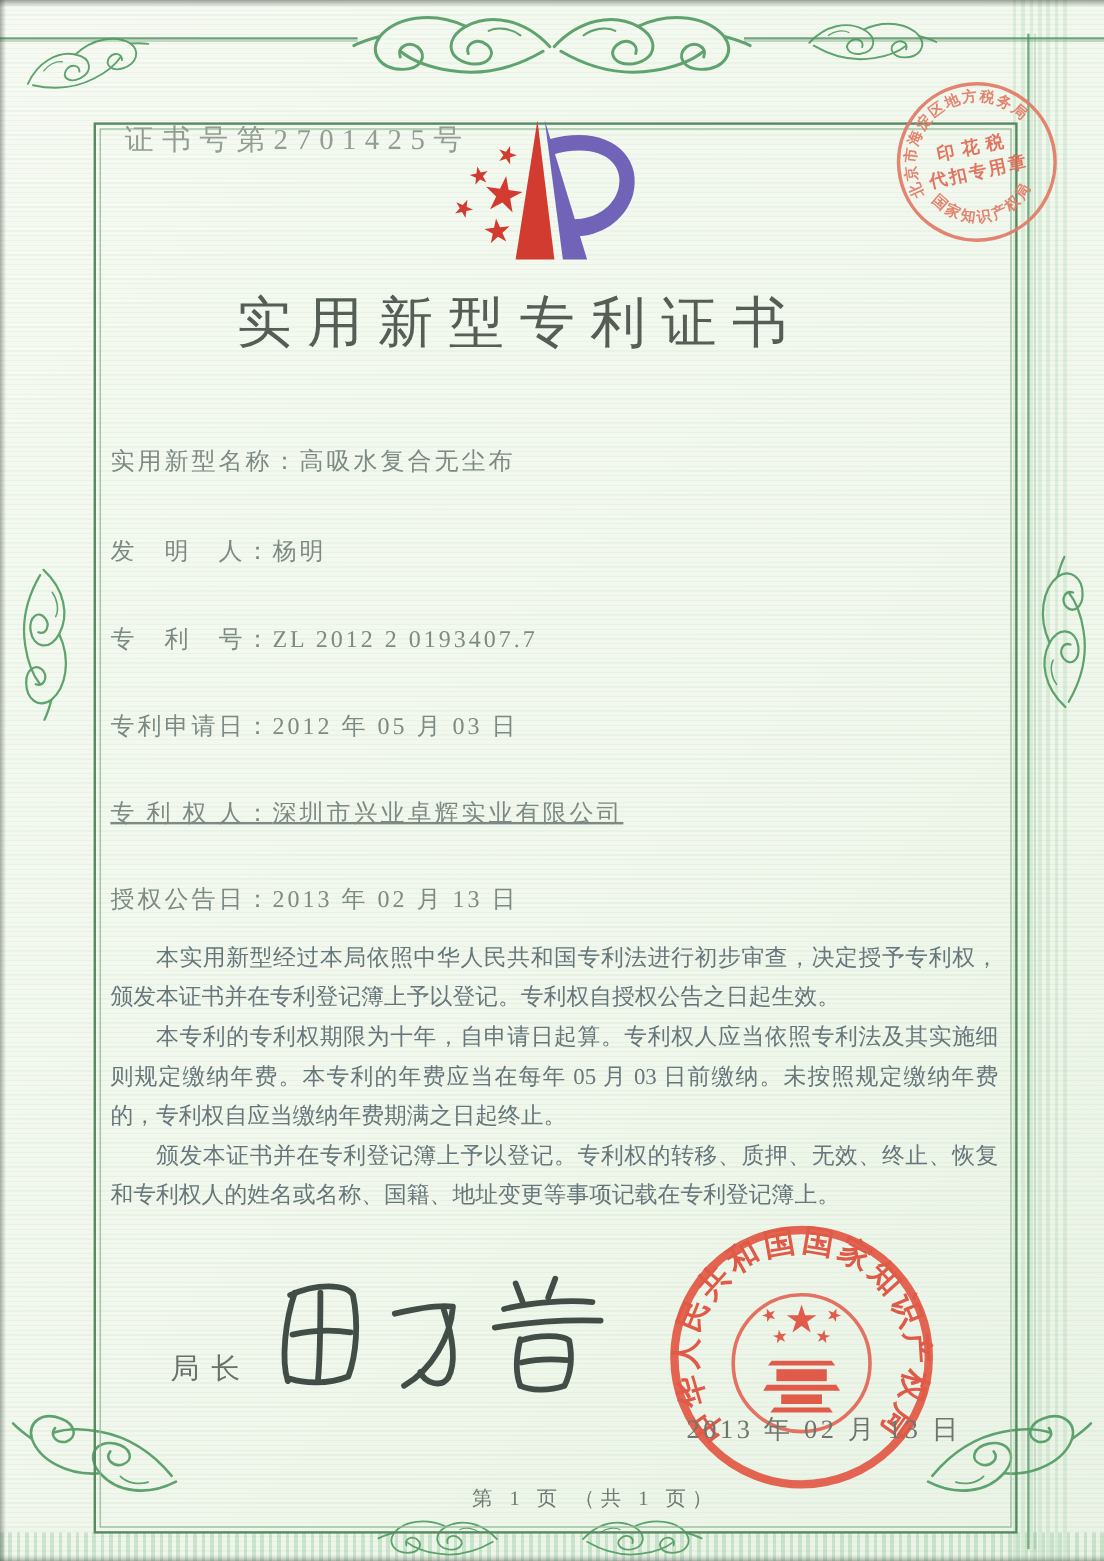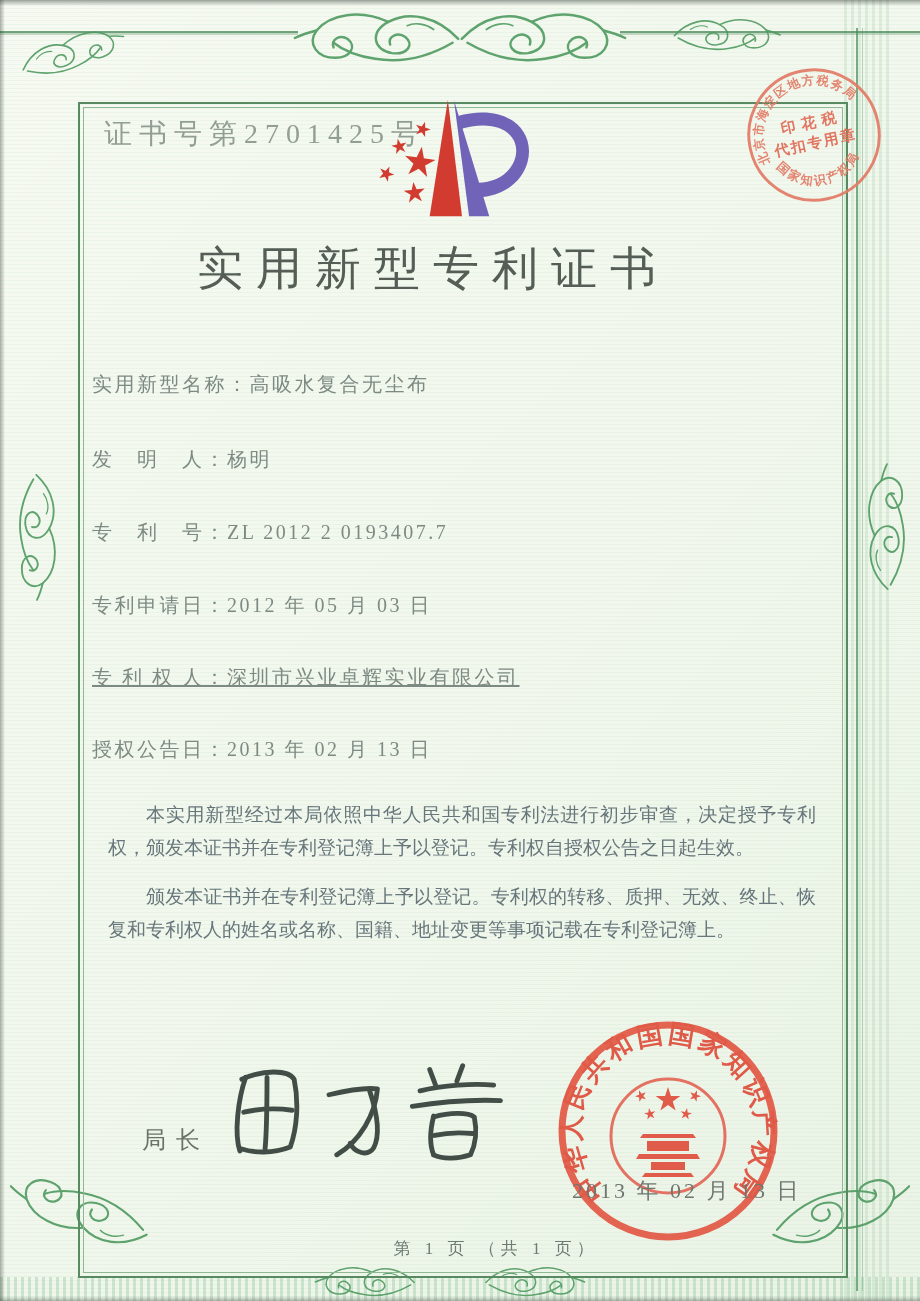--- a/index.html
+++ b/index.html
@@ -30,37 +30,37 @@
 
   .flourish{position:absolute;z-index:1;opacity:.9;}
   .flourish svg{display:block;width:100%;height:100%;}
   .mirror{transform:scaleX(-1);}
 
   
   .frame{position:absolute;left:78px;top:102px;width:766px;height:1172px;
     border:2px solid #578a60;z-index:2;}
   .frame::after{content:"";position:absolute;inset:3px;border:1px solid #8fb894;}
 
-  .cert-no{position:absolute;left:104px;top:115px;font-size:28px;letter-spacing:7px;color:#929d93;z-index:3;}
+  .cert-no{position:absolute;left:104px;top:100px;font-size:24px;letter-spacing:7px;color:#929d93;z-index:3;}
 
   
   .tax-stamp{position:absolute;left:735px;top:56px;width:158px;height:158px;transform:rotate(-12deg);z-index:4;opacity:.92;}
 
   
   .logo{position:absolute;left:362px;top:88px;width:202px;height:152px;z-index:3;}
 
   .title{position:absolute;left:78px;top:238px;width:710px;text-align:center;
     font-size:46px;letter-spacing:13px;color:#545e56;z-index:3;}
 
   .field{position:absolute;left:92px;font-size:20px;letter-spacing:2.5px;color:#7d8a83;z-index:3;white-space:nowrap;}
   .f0{top:371px;font-family:Liberation Mono, monospace;} .f1{top:446px;text-align:center;} .f2{top:519px;} .f3{top:592px;} .f4{top:664px;text-decoration:underline;} .f5{top:736px;}
 
   .body-text{position:absolute;left:92px;top:782px;width:740px;z-index:3;
     font-size:19px;line-height:33px;color:#66767b;text-align:justify;}
-  .body-text p{margin:16px;text-indent:2em;}
+  .body-text p{margin:0;text-indent:2em;}
 
   .signer-title{position:absolute;left:142px;top:1124px;font-size:24px;letter-spacing:10px;color:#68726a;z-index:3;}
   .signature{position:absolute;left:205px;top:1056px;width:310px;height:130px;z-index:3;}
 
   .office-seal{position:absolute;left:551px;top:1014px;width:234px;height:234px;z-index:4;opacity:.93;}
   .issue-date{position:absolute;left:572px;top:1176px;font-size:22px;letter-spacing:3px;color:#6f766f;z-index:5;}
 
   .page-info{position:absolute;left:78px;top:1237px;width:836px;text-align:center;
     font-size:17px;letter-spacing:5px;color:#6d7b72;z-index:3;}
 </style>
@@ -184,20 +184,21 @@
 
   <div class="field f0"><span>实用新型名称：</span><span>高吸水复合无尘布</span></div>
   <div class="field f1"><span>发　明　人：</span><span>杨明</span></div>
   <div class="field f2"><span>专　利　号：</span><span>ZL 2012 2 0193407.7</span></div>
   <div class="field f3"><span>专利申请日：</span><span>2012 年 05 月 03 日</span></div>
   <div class="field f4"><span>专 利 权 人：</span><span>深圳市兴业卓辉实业有限公司</span></div>
   <div class="field f5"><span>授权公告日：</span><span>2013 年 02 月 13 日</span></div>
 
   <div class="body-text">
     <p>本实用新型经过本局依照中华人民共和国专利法进行初步审查，决定授予专利权，颁发本证书并在专利登记簿上予以登记。专利权自授权公告之日起生效。</p>
+    <p>本专利的专利权期限为十年，自申请日起算。专利权人应当依照专利法及其实施细则规定缴纳年费。本专利的年费应当在每年 05 月 03 日前缴纳。未按照规定缴纳年费的，专利权自应当缴纳年费期满之日起终止。</p>
     <p>颁发本证书并在专利登记簿上予以登记。专利权的转移、质押、无效、终止、恢复和专利权人的姓名或名称、国籍、地址变更等事项记载在专利登记簿上。</p>
   </div>
 
   <div class="signer-title">局长</div>
   <div class="signature" aria-label="田力普">
     <svg viewBox="0 0 320 130">
       <g fill="none" stroke="#414d46" stroke-width="5" stroke-linecap="round" stroke-linejoin="round">
         <path d="M42,22 C34,45 30,80 36,98"></path>
         <path d="M38,24 C60,14 86,14 92,24 C97,48 95,75 88,94 C70,101 50,100 38,96"></path>
         <path d="M40,58 C58,54 76,54 90,56"></path>

